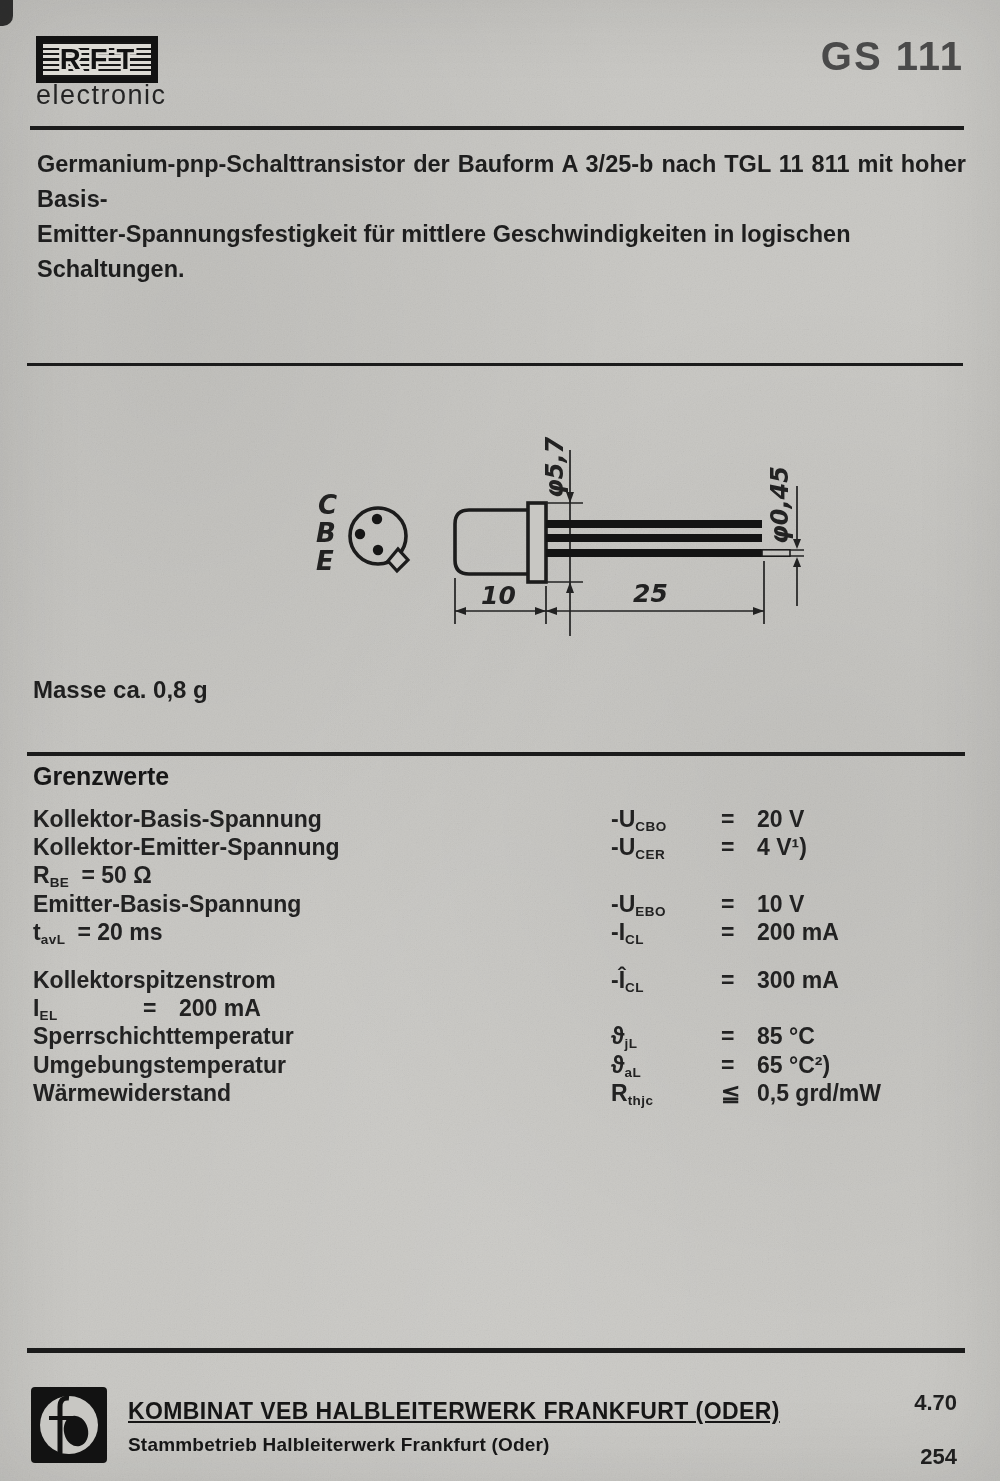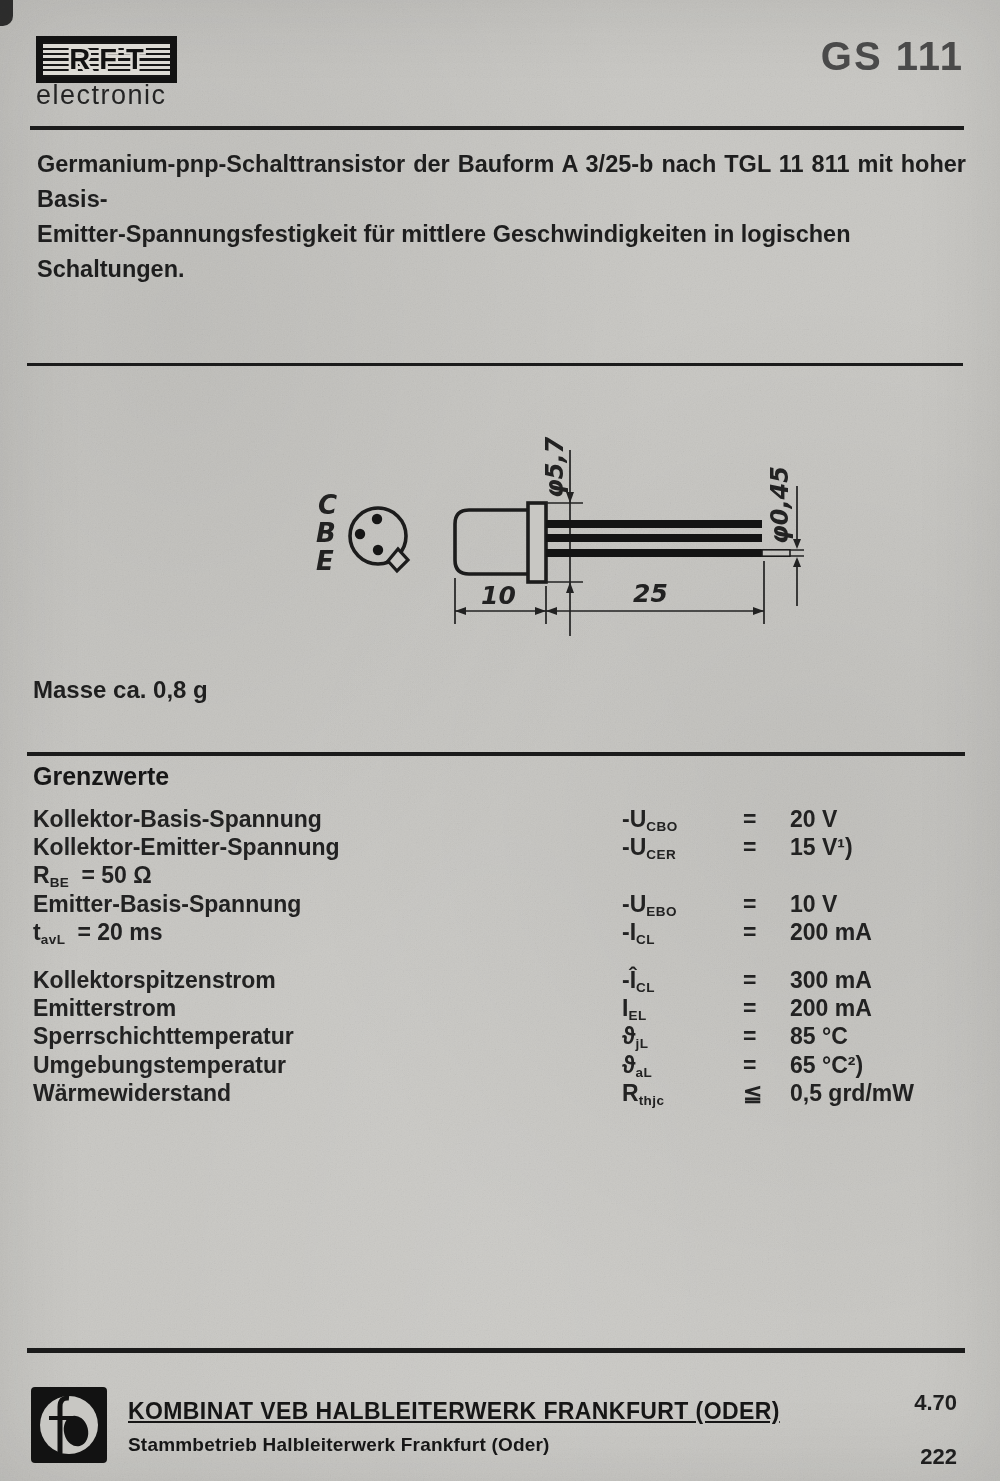--- a/index.html
+++ b/index.html
@@ -18,21 +18,21 @@
     color:#1f1f1f;
   }
   .noise { position:absolute; inset:0; pointer-events:none; }
   .corner-mark {
     position:absolute; top:0; left:0; width:13px; height:26px;
     background:#191919; border-radius:0 0 10px 0; opacity:.88;
   }
 
   
   .rft-logo {
-    position:absolute; left:36px; top:36px; width:141px; height:47px;
+    position:absolute; left:36px; top:36px; width:122px; height:47px;
     background:#121212; display:flex; align-items:center; justify-content:center;
   }
   .rft-stripes {
     position:absolute; top:6px; bottom:6px; left:7px; right:7px;
     background:repeating-linear-gradient(180deg, #161616 0 2px, #dddbd5 2px 5.5px);
   }
   .rft-text {
     position:relative; font-weight:700; font-size:29px; letter-spacing:9px;
     margin-left:9px; color:#121212;
     -webkit-text-stroke:5px #dddbd5; paint-order:stroke fill;
@@ -73,21 +73,21 @@
 
   
   .gw-heading {
     position:absolute; left:33px; top:762px; margin:0;
     font-size:25px; font-weight:700; color:#171717;
   }
   .gw-table {
     position:absolute; left:33px; top:806px; width:930px;
     font-size:23px; font-weight:700; color:#222;
   }
-  .gw-row { display:flex; align-items:baseline; height:28.2px;gap:11px; }
+  .gw-row { display:flex; align-items:baseline; height:28.2px; }
   .gw-row.gap { margin-top:20px; }
   .gw-label { width:578px; flex:none; white-space:nowrap; }
   .gw-sym   { width:110px; flex:none; white-space:nowrap; }
   .gw-rel   { width:36px;  flex:none; }
   .gw-val   { flex:1; white-space:nowrap; }
   .sub {
     font-size:13.5px; position:relative; top:4px; letter-spacing:.5px; font-weight:700;
   }
   .lrest { margin-left:12px; }
 
@@ -206,21 +206,21 @@
       <span class="gw-label">Kollektor-Basis-Spannung</span>
       <span class="gw-sym"><span>-U</span><span class="sub">CBO</span></span>
       <span class="gw-rel">=</span>
       <span class="gw-val">20 V</span>
     </div>
 
     <div class="gw-row">
       <span class="gw-label">Kollektor-Emitter-Spannung</span>
       <span class="gw-sym"><span>-U</span><span class="sub">CER</span></span>
       <span class="gw-rel">=</span>
-      <span class="gw-val">15 V¹)</span>
+      <span class="gw-val">4 V¹)</span>
     </div>
 
     <div class="gw-row">
       <span class="gw-label"><span>R</span><span class="sub">BE</span><span class="lrest">=  50 Ω</span></span>
       <span class="gw-sym"></span>
       <span class="gw-rel"></span>
       <span class="gw-val"></span>
     </div>
 
     <div class="gw-row">
@@ -239,21 +239,20 @@
 
 
     <div class="gw-row gap">
       <span class="gw-label">Kollektorspitzenstrom</span>
       <span class="gw-sym"><span>-Î</span><span class="sub">CL</span></span>
       <span class="gw-rel">=</span>
       <span class="gw-val">300 mA</span>
     </div>
 
     <div class="gw-row">
-      <span class="gw-label">Emitterstrom</span>
       <span class="gw-sym"><span>I</span><span class="sub">EL</span></span>
       <span class="gw-rel">=</span>
       <span class="gw-val">200 mA</span>
     </div>
 
     <div class="gw-row">
       <span class="gw-label">Sperrschichttemperatur</span>
       <span class="gw-sym"><span>ϑ</span><span class="sub">jL</span></span>
       <span class="gw-rel">=</span>
       <span class="gw-val">85 °C</span>
@@ -280,15 +279,15 @@
   <svg class="hfo-logo" width="78" height="78" viewBox="0 0 78 78">
     <rect x="1" y="1" width="76" height="76" rx="4" fill="#121212"></rect>
     <circle cx="39" cy="39" r="29" fill="#c8c7c3"></circle>
     <ellipse cx="46" cy="45" rx="12" ry="15.5" fill="#121212" transform="rotate(-14 46 45)"></ellipse>
     <path d="M 30 67 L 30 21 Q 30 11 39 12" stroke="#121212" stroke-width="5" fill="none"></path>
     <line x1="19" y1="32" x2="42" y2="32" stroke="#121212" stroke-width="4"></line>
   </svg>
   <div class="company-1">KOMBINAT VEB HALBLEITERWERK FRANKFURT (ODER)</div>
   <div class="company-2">Stammbetrieb Halbleiterwerk Frankfurt (Oder)</div>
   <div class="date-code">4.70</div>
-  <div class="page-number">222</div>
+  <div class="page-number">254</div>
 
 </div>
 
 </body></html>

